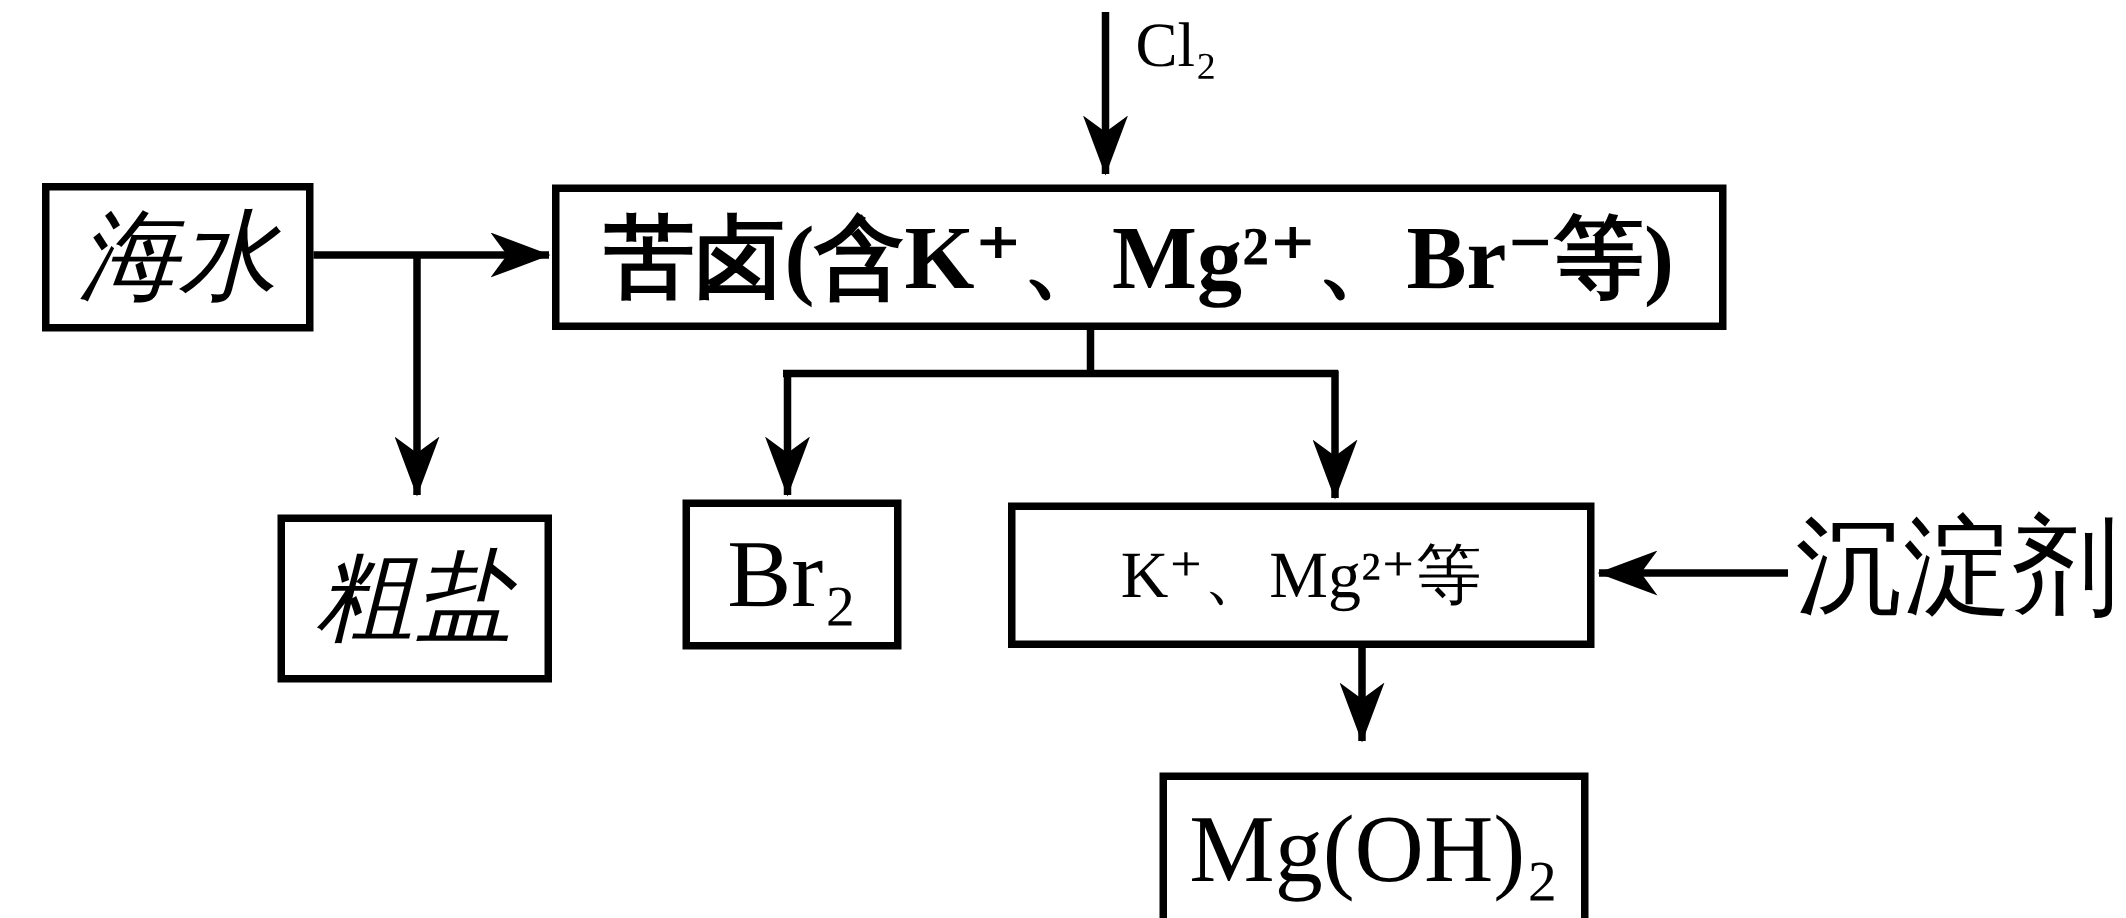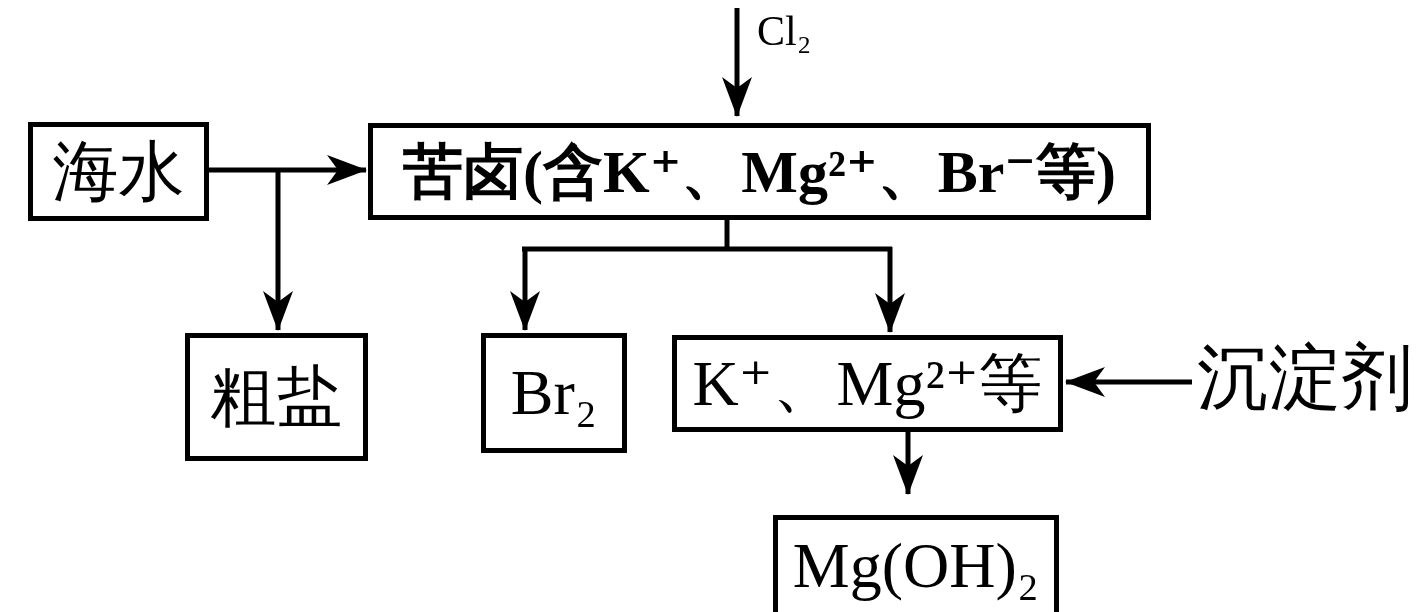--- a/index.html
+++ b/index.html
@@ -27,25 +27,25 @@
     position: absolute;
     box-sizing: border-box;
     border: 5px solid #000000;
     background: #ffffff;
     display: flex;
     align-items: center;
     justify-content: center;
     white-space: nowrap;
     line-height: 1;
   }
-  .node-seawater   { left: 28px;  top: 122px; width: 181px; height: 99px;  font-size: 66px; }
+  .node-seawater   { left: 28px;  top: 122px; width: 181px; height: 99px;  font-size: 66px; font-style: italic; }
   .node-bittern    { left: 368px; top: 123px; width: 783px; height: 97px;  font-size: 60px; font-weight: bold; }
-  .node-crude-salt { left: 185px; top: 333px; width: 183px; height: 128px; font-size: 66px; }
-  .node-bromine    { left: 481px; top: 333px; width: 146px; height: 120px; font-size: 64px; text-align: center; }
-  .node-k-mg       { left: 672px; top: 335px; width: 391px; height: 97px;  font-size: 64px; }
+  .node-crude-salt { left: 185px; top: 343px; width: 183px; height: 112px; font-size: 66px; font-style: italic; }
+  .node-bromine    { left: 455px; top: 333px; width: 146px; height: 100px; font-size: 64px; text-align: center; }
+  .node-k-mg       { left: 672px; top: 335px; width: 391px; height: 97px;  font-size: 44px; }
   .node-mgoh2      { left: 773px; top: 497px; width: 286px; height: 102px; font-size: 64px; margin-top: 18px; }
   .float-label {
     position: absolute;
     white-space: nowrap;
     line-height: 1;
   }
   .label-chlorine    { left: 757px;  top: 10px;  font-size: 42px; }
   .label-precipitant { left: 1197px; top: 342px; font-size: 72px; text-align: right; }
 </style>
 </head>

